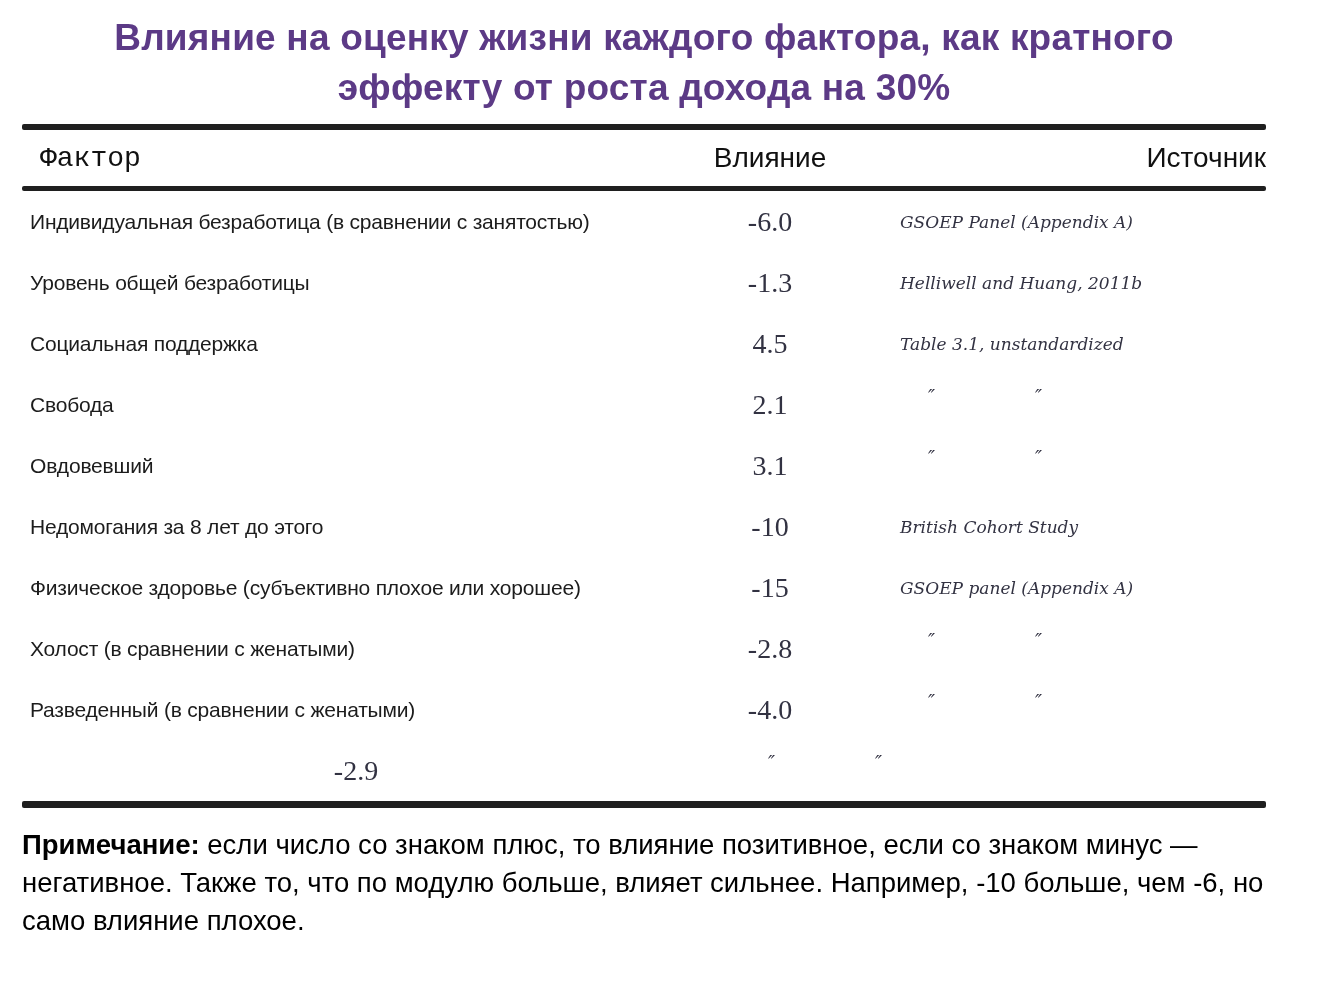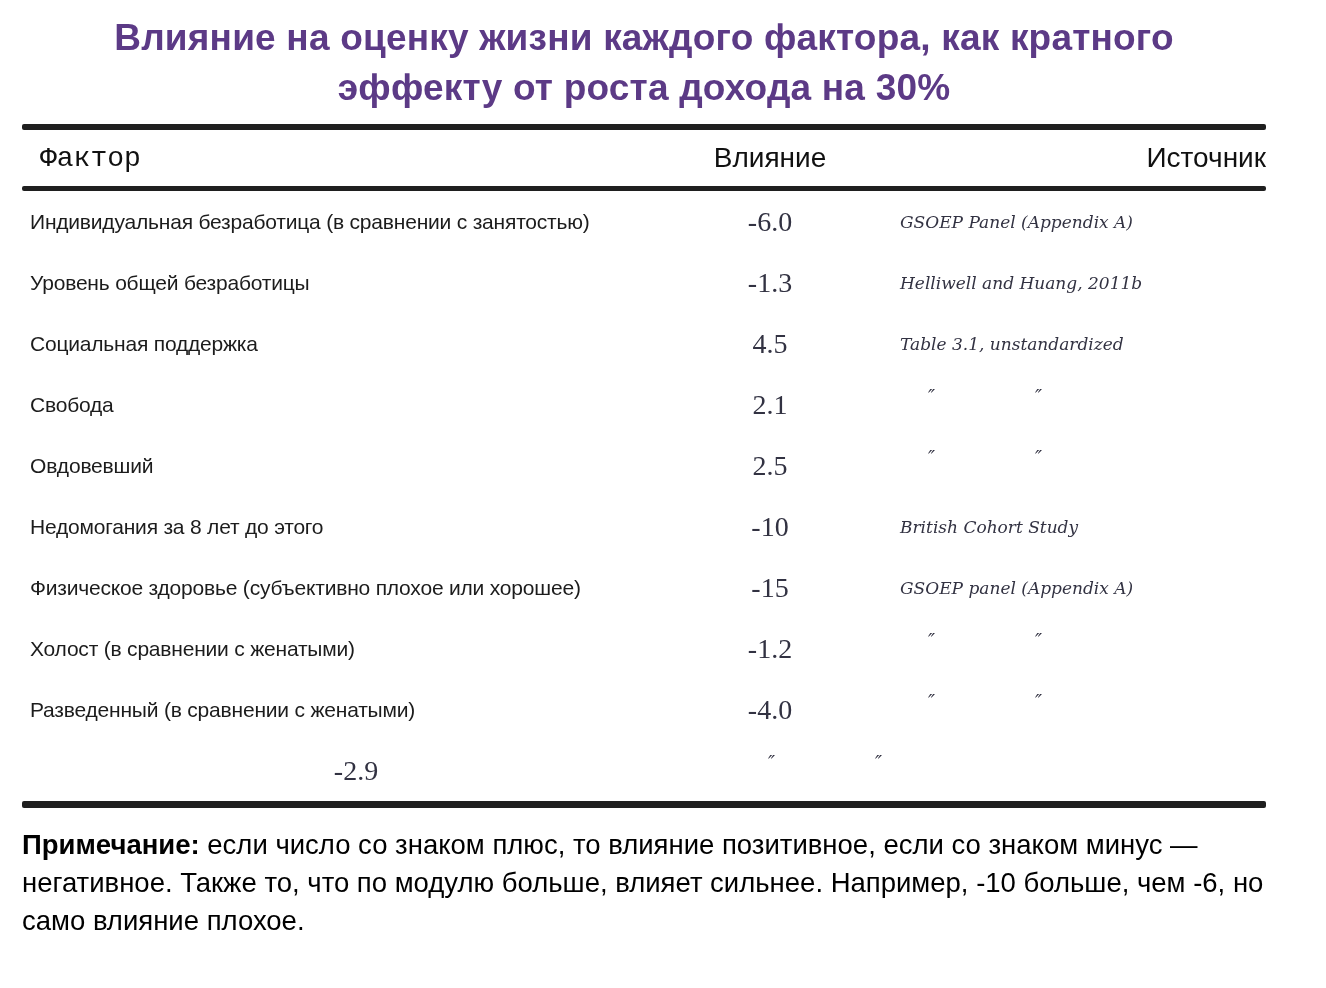--- a/index.html
+++ b/index.html
@@ -117,39 +117,39 @@
         <div class="grid-row data-row">
           <div class="cell-factor">Свобода</div>
           <div class="cell-value">2.1</div>
           <div class="cell-source ditto">
             <span>″</span>
             <span>″</span>
           </div>
         </div>
         <div class="grid-row data-row">
           <div class="cell-factor">Овдовевший</div>
-          <div class="cell-value">2.5</div>
+          <div class="cell-value">3.1</div>
           <div class="cell-source ditto">
             <span>″</span>
             <span>″</span>
           </div>
         </div>
         <div class="grid-row data-row">
           <div class="cell-factor">Недомогания за 8 лет до этого</div>
           <div class="cell-value">-10</div>
           <div class="cell-source">British Cohort Study</div>
         </div>
         <div class="grid-row data-row">
           <div class="cell-factor">Физическое здоровье (субъективно плохое или хорошее)</div>
           <div class="cell-value">-15</div>
           <div class="cell-source">GSOEP panel (Appendix A)</div>
         </div>
         <div class="grid-row data-row">
           <div class="cell-factor">Холост (в сравнении с женатыми)</div>
-          <div class="cell-value">-1.2</div>
+          <div class="cell-value">-2.8</div>
           <div class="cell-source ditto">
             <span>″</span>
             <span>″</span>
           </div>
         </div>
         <div class="grid-row data-row">
           <div class="cell-factor">Разведенный (в сравнении с женатыми)</div>
           <div class="cell-value">-4.0</div>
           <div class="cell-source ditto">
             <span>″</span>

